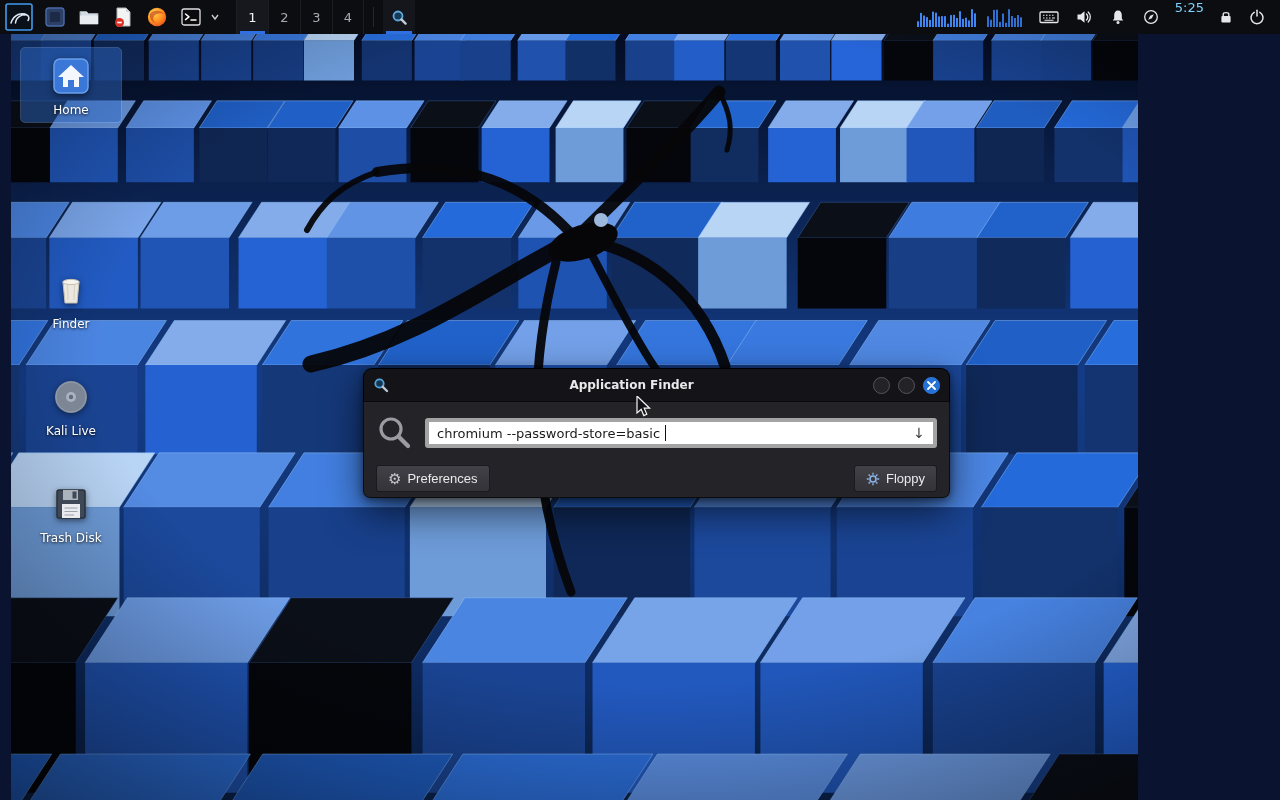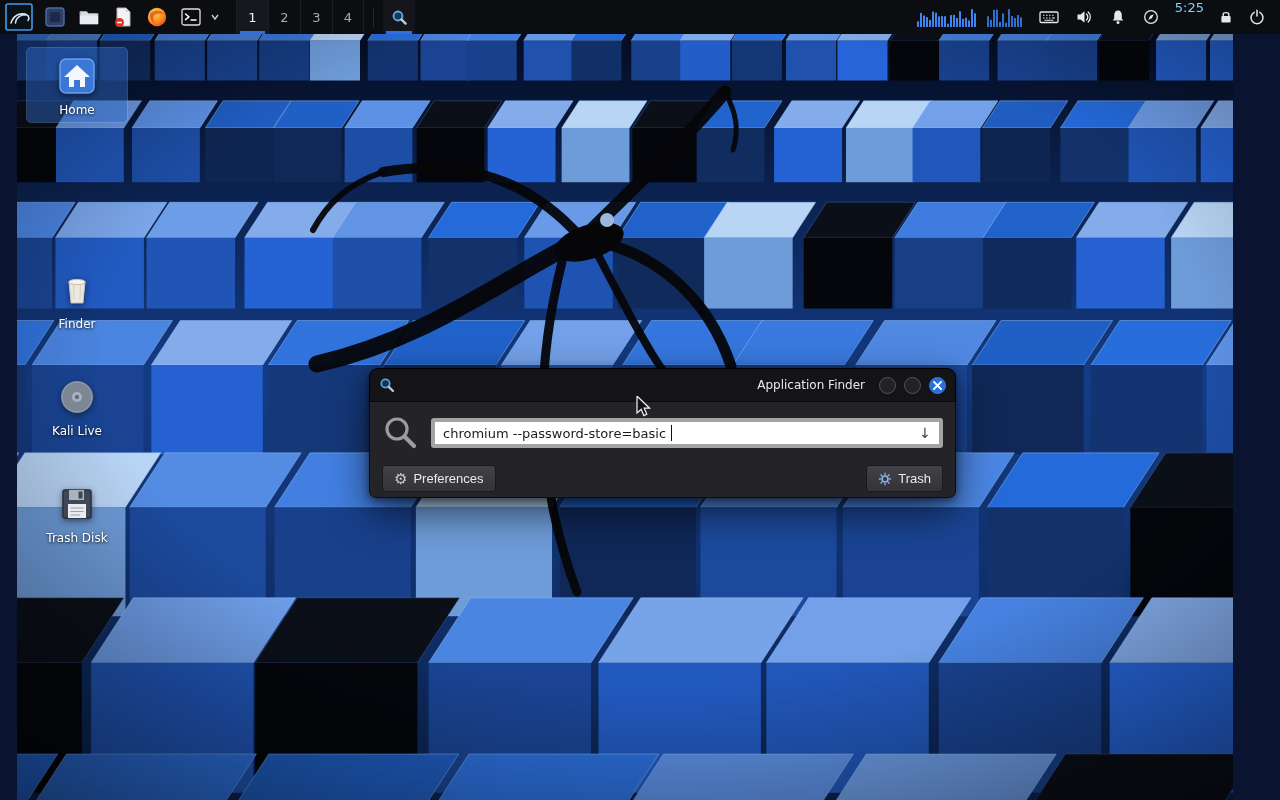--- a/index.html
+++ b/index.html
@@ -22,31 +22,31 @@
   .task::after{content:"";position:absolute;left:3px;right:3px;bottom:0;height:3px;background:#2f6fe0}
   .spacer{flex:1}
   .graphs{display:flex;align-items:center;gap:8px;margin-right:14px}
   .graph{display:block}
   .tray{display:flex;align-items:center;gap:17px;margin-right:12px}
   .tray svg{display:block}
   .clock{font-size:13px;color:#7dd3fc;display:flex;align-items:flex-start;margin:0 14px 0 4px}
   .edge-ic{display:flex;align-items:center;margin-right:15px}
 
   
-  .desktop{position:absolute;top:34px;left:17px;width:1216px;height:766px;overflow:hidden}
+  .desktop{position:absolute;top:34px;left:11px;width:1127px;height:766px;overflow:hidden}
   #bg{position:absolute;top:0;left:0}
   .dicon{position:absolute;left:10px;width:100px;display:flex;flex-direction:column;align-items:center;gap:5px;padding:6px 2px 5px;border-radius:4px;z-index:5}
   .dicon.selected{background:rgba(46,104,196,.48);outline:1px solid rgba(130,180,255,.35)}
   .dicon .lbl{font-size:12px;color:#fff;text-shadow:0 1px 3px rgba(0,0,0,.95);white-space:nowrap}
   .dicon svg{display:block;filter:drop-shadow(0 2px 3px rgba(0,0,0,.5))}
 
   
   .afwin{position:absolute;left:352px;top:334px;width:587px;height:130px;z-index:20;border-radius:9px 9px 7px 7px;box-shadow:0 14px 38px rgba(0,0,0,.6),0 2px 8px rgba(0,0,0,.5)}
   .titlebar{height:34px;background:#141418;border:1px solid #000;border-bottom:1px solid #0a0a0c;border-radius:9px 9px 0 0;display:flex;align-items:center;padding:0 9px;position:relative}
-  .title{position:absolute;left:40px;right:90px;text-align:right;font-size:12px;font-weight:normal;color:#e9e9eb;pointer-events:none}
+  .title{position:absolute;left:40px;right:90px;text-align:center;font-size:12px;font-weight:bold;color:#e9e9eb;pointer-events:none}
   .winbtns{margin-left:auto;display:flex;align-items:center;gap:8px;z-index:2}
   .wbtn{width:17px;height:17px;border-radius:50%;background:#232327;border:1px solid #54545a}
   .wbtn.close{background:#2471d8;border-color:#2f7be0;display:flex;align-items:center;justify-content:center}
   .winbody{height:96px;background:#242428;border:1px solid #0c0c0e;border-top:none;border-radius:0 0 7px 7px;padding:9px 12px 10px;display:flex;flex-direction:column}
   .row1{display:flex;align-items:center;gap:11px;margin-top:3px}
   .entry{flex:1;height:30px;background:#ffffff;border:4px solid #a3a3a3;border-radius:3px;display:flex;align-items:center;padding:0 8px;font-size:13px;color:#1b1b1d}
   .entry .qtext{white-space:pre}
   .caret{width:1px;height:16px;background:#101012;margin-left:1px}
   .combo-arrow{margin-left:auto;color:#3a3a3e;font-size:14px;line-height:1}
   .row2{display:flex;justify-content:space-between;align-items:center;margin-top:13px}
@@ -477,21 +477,21 @@
         <div class="row2">
           <button class="gbtn">
             <span class="gear">⚙</span>
             <span>Preferences</span>
           </button>
           <button class="gbtn">
             <svg width="14" height="14" viewBox="0 0 14 14">
               <circle cx="7" cy="7" r="3" fill="none" stroke="#8fb4e8" stroke-width="1.6"></circle>
               <path d="M7,0.8 V2.8 M7,11.2 V13.2 M0.8,7 H2.8 M11.2,7 H13.2 M2.6,2.6 L4,4 M10,10 L11.4,11.4 M2.6,11.4 L4,10 M10,4 L11.4,2.6" stroke="#8fb4e8" stroke-width="1.4"></path>
             </svg>
-            <span>Trash</span>
+            <span>Floppy</span>
           </button>
         </div>
       </div>
     </div>
   </div>
 
   <div class="panel">
     <div class="pbtn menu-btn">
       <svg width="28" height="28" viewBox="0 0 28 28">
         <rect x="1" y="1" width="26" height="26" rx="2" fill="#0a1018" stroke="#3f9bed" stroke-width="1.6"></rect>

